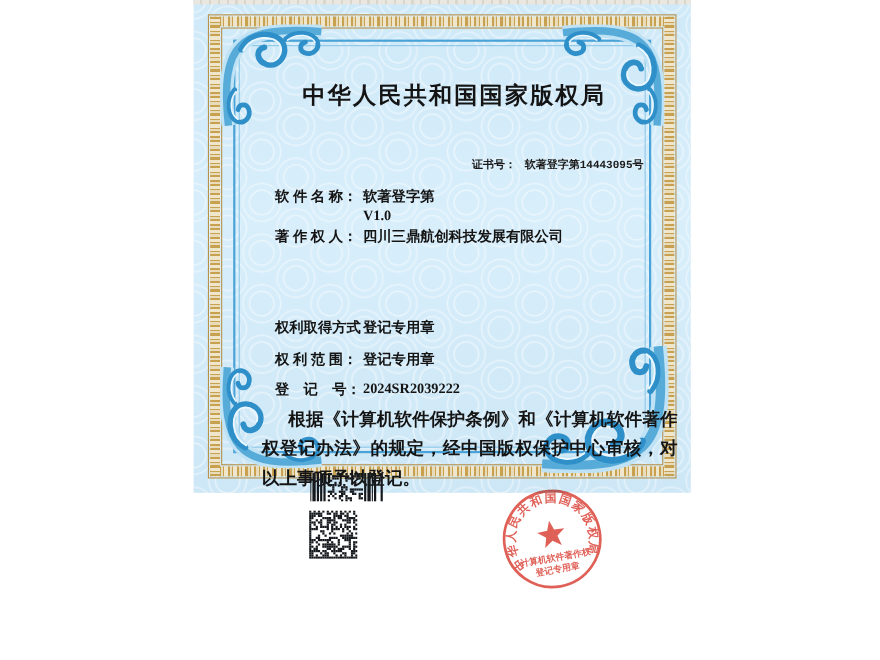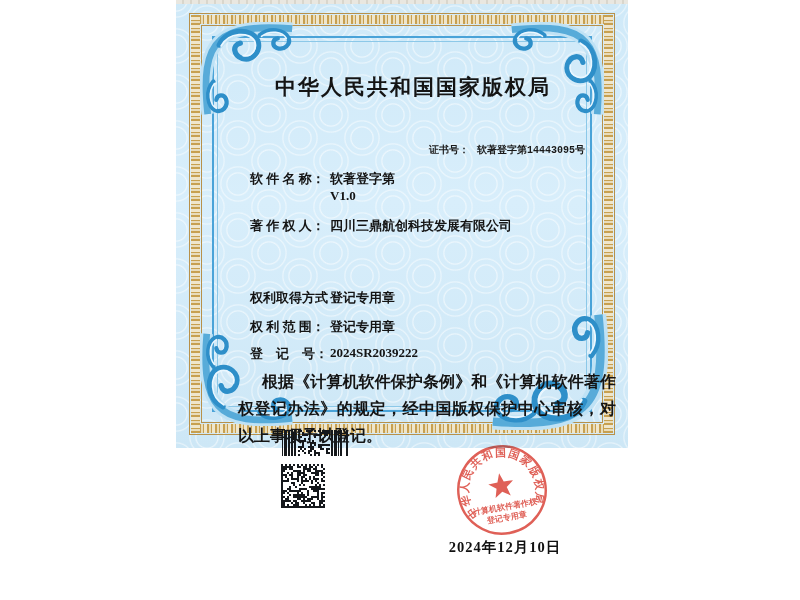--- a/index.html
+++ b/index.html
@@ -117,21 +117,21 @@
     <span class="lbl">证书号：</span><span>软著登字第14443095号</span>
   </div>
 
   <div class="row" style="top:170px">
     <span>软 件 名 称：</span>
     <span class="val">软著登字第</span>
   </div>
   <div class="row" style="top:188px">
     <span class="val">V1.0</span>
   </div>
-  <div class="row" style="top:217px">
+  <div class="row" style="top:206px">
     <span>著 作 权 人：</span>
     <span class="val">四川三鼎航创科技发展有限公司</span>
   </div>
   <div class="row" style="top:289px">
     <span>权利取得方式：</span>
     <span class="val">登记专用章</span>
   </div>
   <div class="row" style="top:318px">
     <span>权 利 范 围：</span>
     <span class="val">登记专用章</span>
@@ -511,14 +511,13 @@
     <circle cx="50" cy="50" r="46.5" fill="none" stroke="#dc4f45" stroke-width="2.6"></circle>
     <polygon fill="#dc4f45" points="50,32 53.4,41.3 63.3,41.7 55.5,47.8 58.2,57.3 50,51.8 41.8,57.3 44.5,47.8 36.7,41.7 46.6,41.3"></polygon>
     <path id="sealArc" d="M24.5,75.5 A36,36 0 1 1 75.5,75.5" fill="none"></path>
     <text font-size="11.5" letter-spacing="1.6" fill="#dc4f45">
       <textPath href="#sealArc" startOffset="5">中华人民共和国国家版权局</textPath>
     </text>
     <text x="50" y="71" text-anchor="middle" font-size="8.6" fill="#dc4f45">计算机软件著作权</text>
     <text x="50" y="82.5" text-anchor="middle" font-size="8.6" fill="#dc4f45">登记专用章</text>
   </svg>
 
-  <div class="date">2024年12月10日</div>
 </div>
 
 </body></html>

